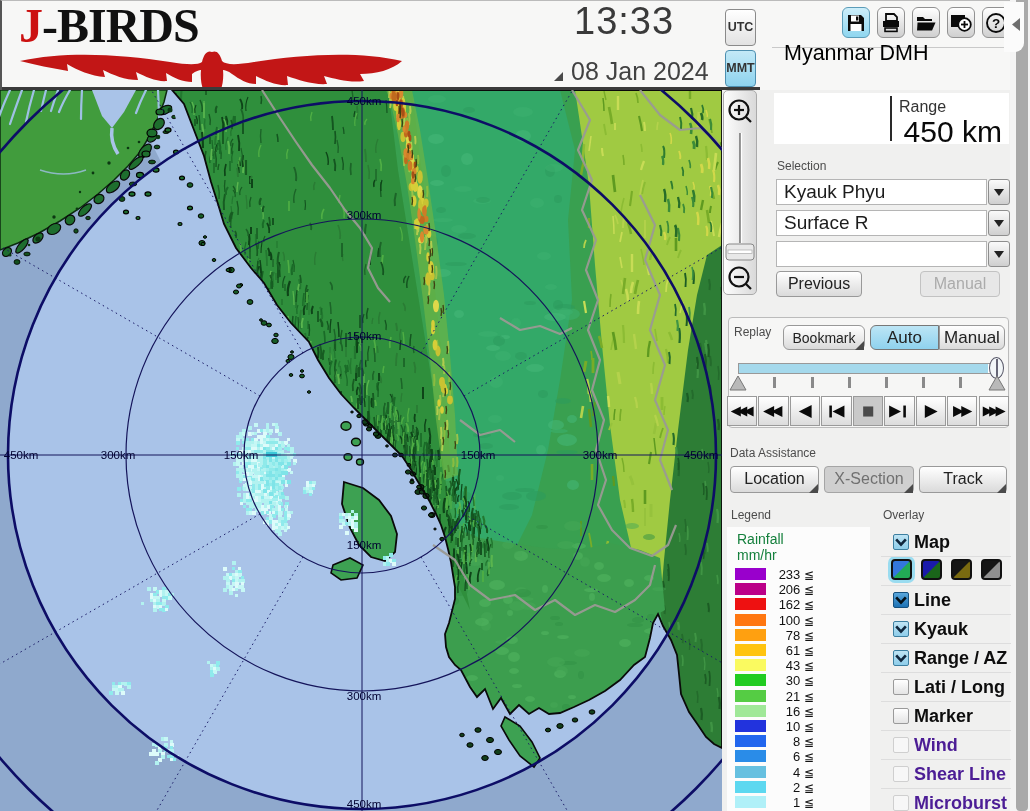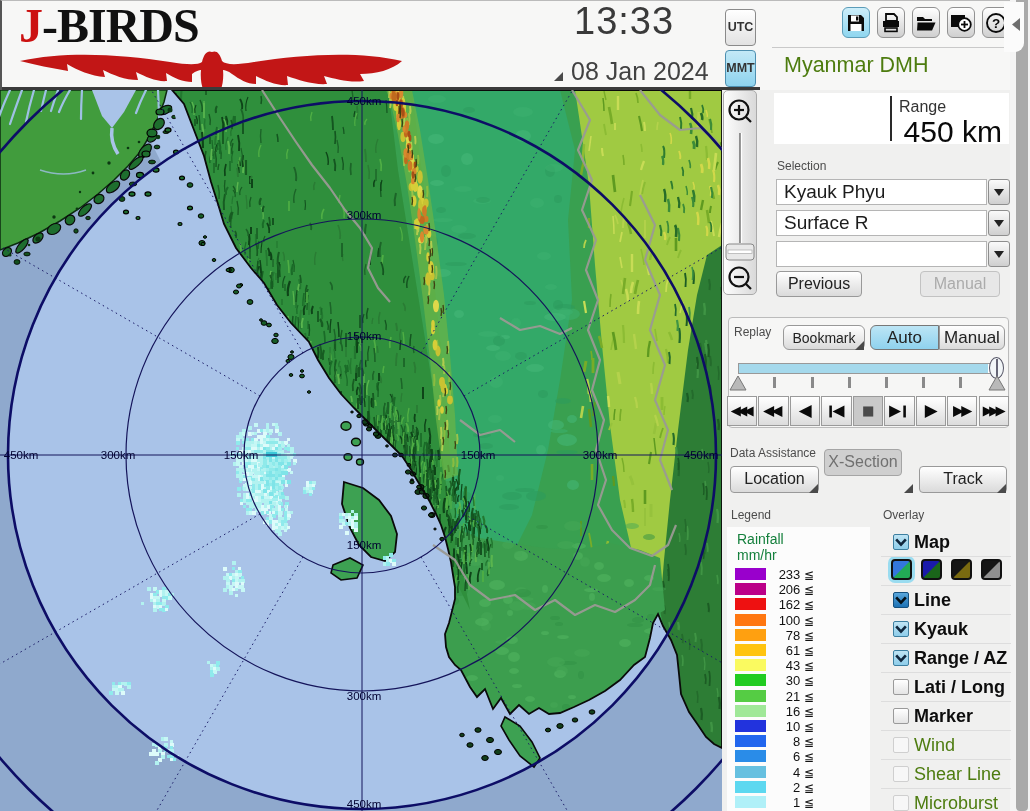--- a/index.html
+++ b/index.html
@@ -12,21 +12,21 @@
 .icobtn {position:absolute;top:6px;width:28px;height:31px;border:1px solid #919191;border-radius:6px;background:linear-gradient(#ffffff,#cfcfcf);display:flex;align-items:center;justify-content:center}
 .panlab {position:absolute;font-size:12px;color:#4c4c4c}
 .drop {position:absolute;left:776px;width:211px;height:26px;background:#fff;border:1px solid #b5b5b5;font-size:19px;color:#1c1c1c;padding:1px 0 0 7px}
 .dbtn {position:absolute;left:988px;width:22px;height:26px;border:1px solid #8e8e8e;border-radius:3px;background:linear-gradient(#fafafa,#cfcfcf);display:flex;align-items:center;justify-content:center}
 .pbt {position:absolute;height:26px;border:1px solid #999;border-radius:4px;background:linear-gradient(#ffffff,#dadada);font-size:16px;color:#222;text-align:center;line-height:24px}
 .lsw {position:absolute;left:735px;width:31px;height:12px}
 .lnum {position:absolute;left:735px;width:79px;text-align:right;font-size:13px;color:#111}
 .leq {font-size:12px}
 .cb {position:absolute;width:16px;height:16px;border:1.5px solid;border-radius:2px;display:flex;align-items:center;justify-content:center}
 .ovl {position:absolute;font-size:18px;font-weight:bold;color:#0d0d0d}
-.ovl.dis {color:#4d7c0f;font-weight:normal}
+.ovl.dis {color:#4c1d95;font-weight:bold}
 </style></head>
 <body>
 <svg class="abs" style="left:0;top:90px" width="722" height="721" viewBox="0 0 722 721">
 <rect x="0" y="0" width="722" height="721" fill="#8fa9cd"></rect>
 <circle cx="362" cy="365" r="354" fill="#a9c3e8"></circle>
 <path d="M86,0 L238,0 L238,70 L214,130 L196,150 L160,70 L140,30 L86,18 Z" fill="#a9c3e8"></path>
 <path d="M0,0 L167,0 L164,12 L157,30 L149,47 L140,62 L128,76 L114,90 L98,104 L80,118 L60,131 L39,143 L18,153 L0,160 Z" fill="#419c3d" stroke="#0c2a10" stroke-width="1.5"></path>
 <path d="M92,0 L136,0 L124,22 L112,38 L102,26 Z" fill="#a9c3e8"></path>
 <path d="M112,38 q-2,14 6,26" fill="none" stroke="#a9c3e8" stroke-width="3.5"></path>
 <path d="M10,0 q-7,15 -11,27" fill="none" stroke="#9fc0e4" stroke-width="2.2" stroke-linecap="round"></path>
@@ -2302,21 +2302,21 @@
         <line x1="11" y1="12.5" x2="18" y2="12.5" stroke="#0a0a0a" stroke-width="1.8"></line>
       </svg>
   </div>
   <div class="icobtn" style="left:980px">
     <svg width="22" height="22" viewBox="0 0 22 22">
         <circle cx="11" cy="11" r="9" fill="none" stroke="#0a0a0a" stroke-width="1.9"></circle>
         <text x="11" y="16" text-anchor="middle" font-size="13.5" font-weight="bold" fill="#0a0a0a" font-family="Liberation Sans">?</text>
       </svg>
   </div>
   <div class="abs" style="left:770px;top:46px;width:240px;height:1px;background:#c9c9c9"></div>
-  <div class="abs" style="left:782px;top:52px;font-size:21.5px;color:#4d7c0f">Myanmar DMH</div>
+  <div class="abs" style="left:782px;top:40px;font-size:21.5px;color:#000000">Myanmar DMH</div>
 </div>
 
 <div class="abs" style="left:1010px;top:0;width:20px;height:811px;background:#f4f4f4"></div>
 <div class="abs" style="left:1016px;top:0;width:12px;height:811px;background:#a9a9a9;border-radius:0 0 4px 4px"></div>
 <div class="abs" style="left:1004px;top:2px;width:20px;height:50px;background:#fbfbfb;border-radius:0 0 9px 0"></div>
 <svg class="abs" style="left:1011px;top:18px" width="10" height="13">
     <polygon points="9,0 9,13 1,6.5" fill="#6e6e6e"></polygon>
   </svg>
 
 <div class="abs" style="left:774px;top:93px;width:235px;height:51px;background:#fff"></div>
@@ -2422,21 +2422,21 @@
       <polygon points="10.0,10.0 10.0,21.0 21.0,15.5"></polygon>
       <polygon points="17.0,10.0 17.0,21.0 28.0,15.5"></polygon>
     </svg>
   </div>
 
 <div class="panlab" style="left:730px;top:446px">Data Assistance</div>
 <div class="pbt" style="left:730px;top:466px;width:89px;height:27px">Location</div>
 <svg style="position:absolute;left:809px;top:484px" width="9" height="9">
     <polygon points="9,0 9,9 0,9" fill="#4a4a4a"></polygon>
   </svg>
-<div class="pbt" style="left:824px;top:449px;width:78px;height:27px;background:#cfcfcf;color:#707070;border-color:#a5a5a5">X-Section</div>
+<div class="pbt" style="left:824px;top:466px;width:90px;height:27px;background:#cfcfcf;color:#707070;border-color:#a5a5a5">X-Section</div>
 <svg style="position:absolute;left:904px;top:484px" width="9" height="9">
     <polygon points="9,0 9,9 0,9" fill="#4a4a4a"></polygon>
   </svg>
 <div class="pbt" style="left:919px;top:466px;width:88px;height:27px">Track</div>
 <svg style="position:absolute;left:997px;top:484px" width="9" height="9">
     <polygon points="9,0 9,9 0,9" fill="#4a4a4a"></polygon>
   </svg>
 
 <div class="panlab" style="left:731px;top:508px">Legend</div>
 <div class="panlab" style="left:883px;top:508px">Overlay</div>

